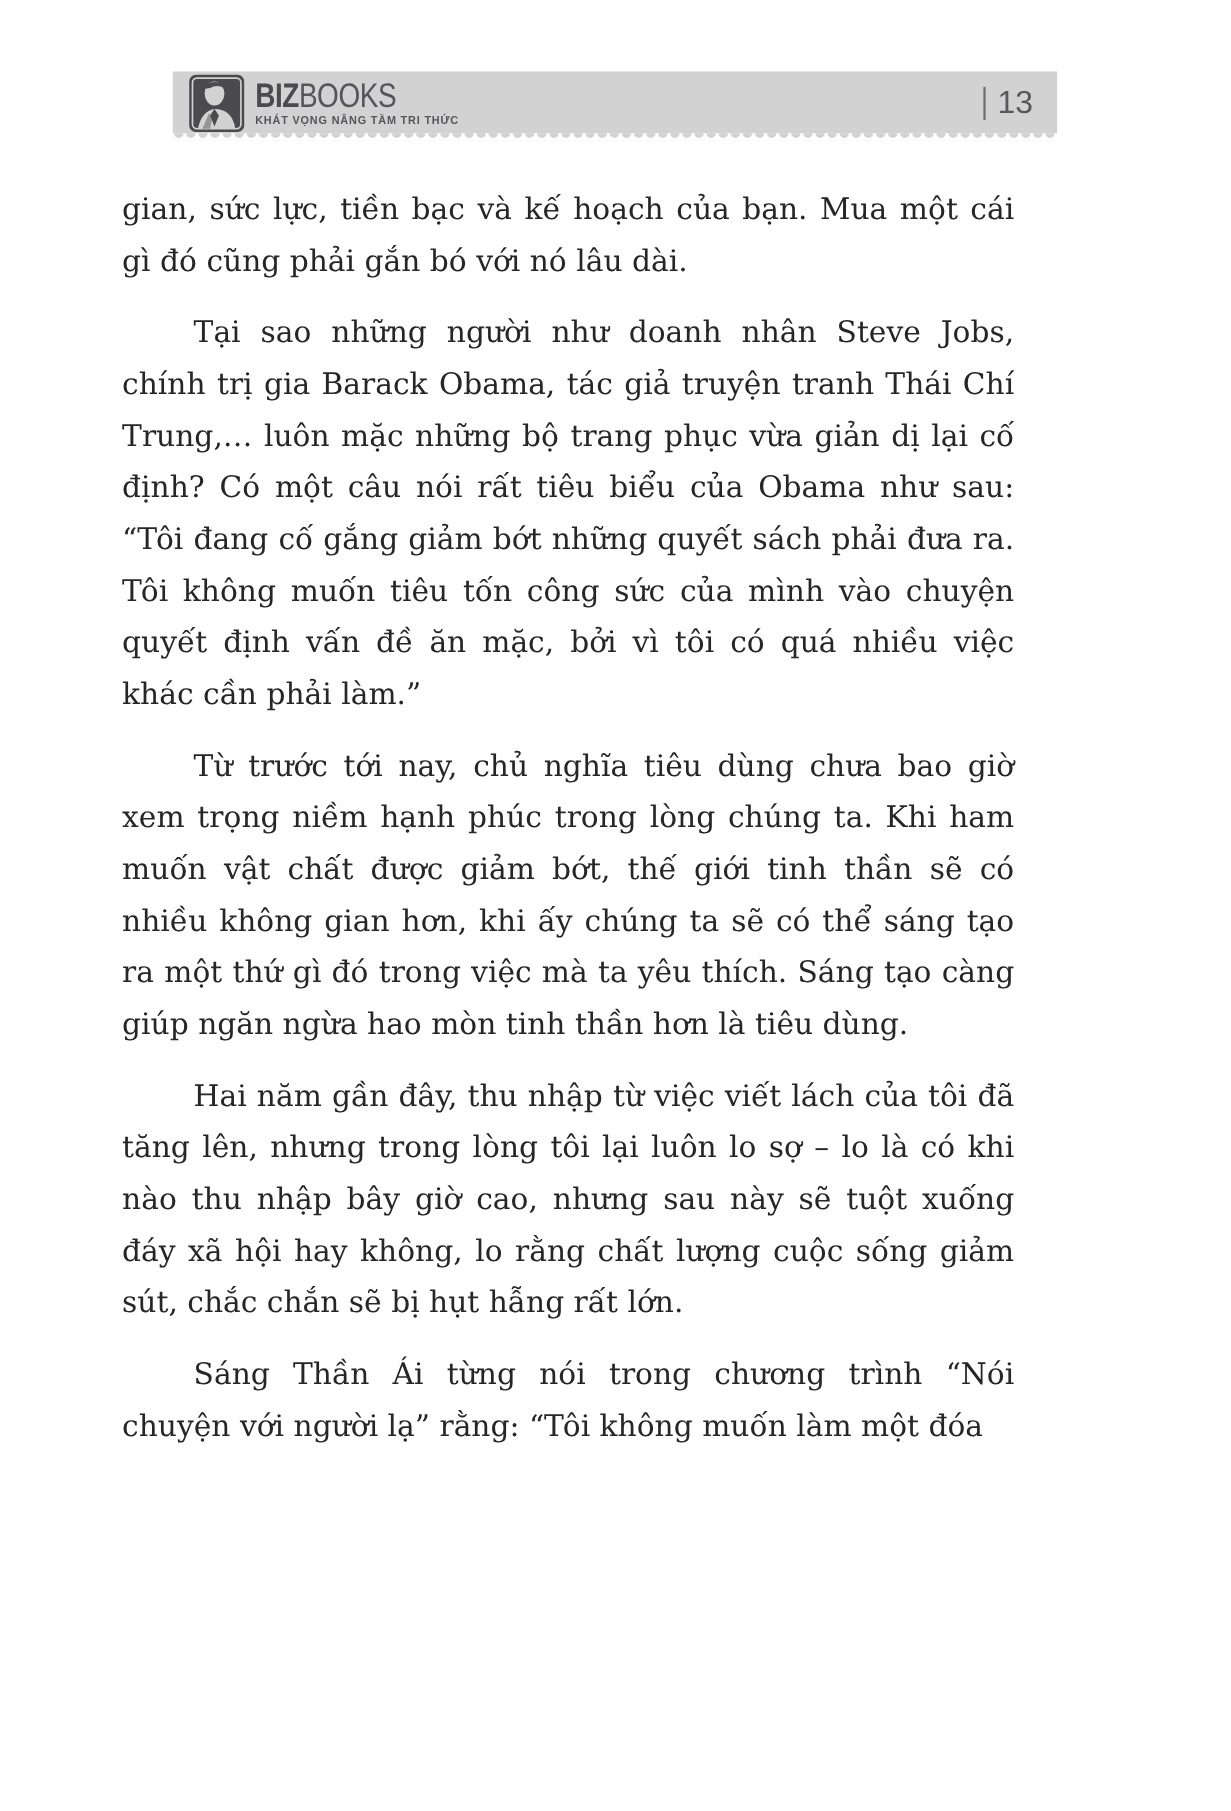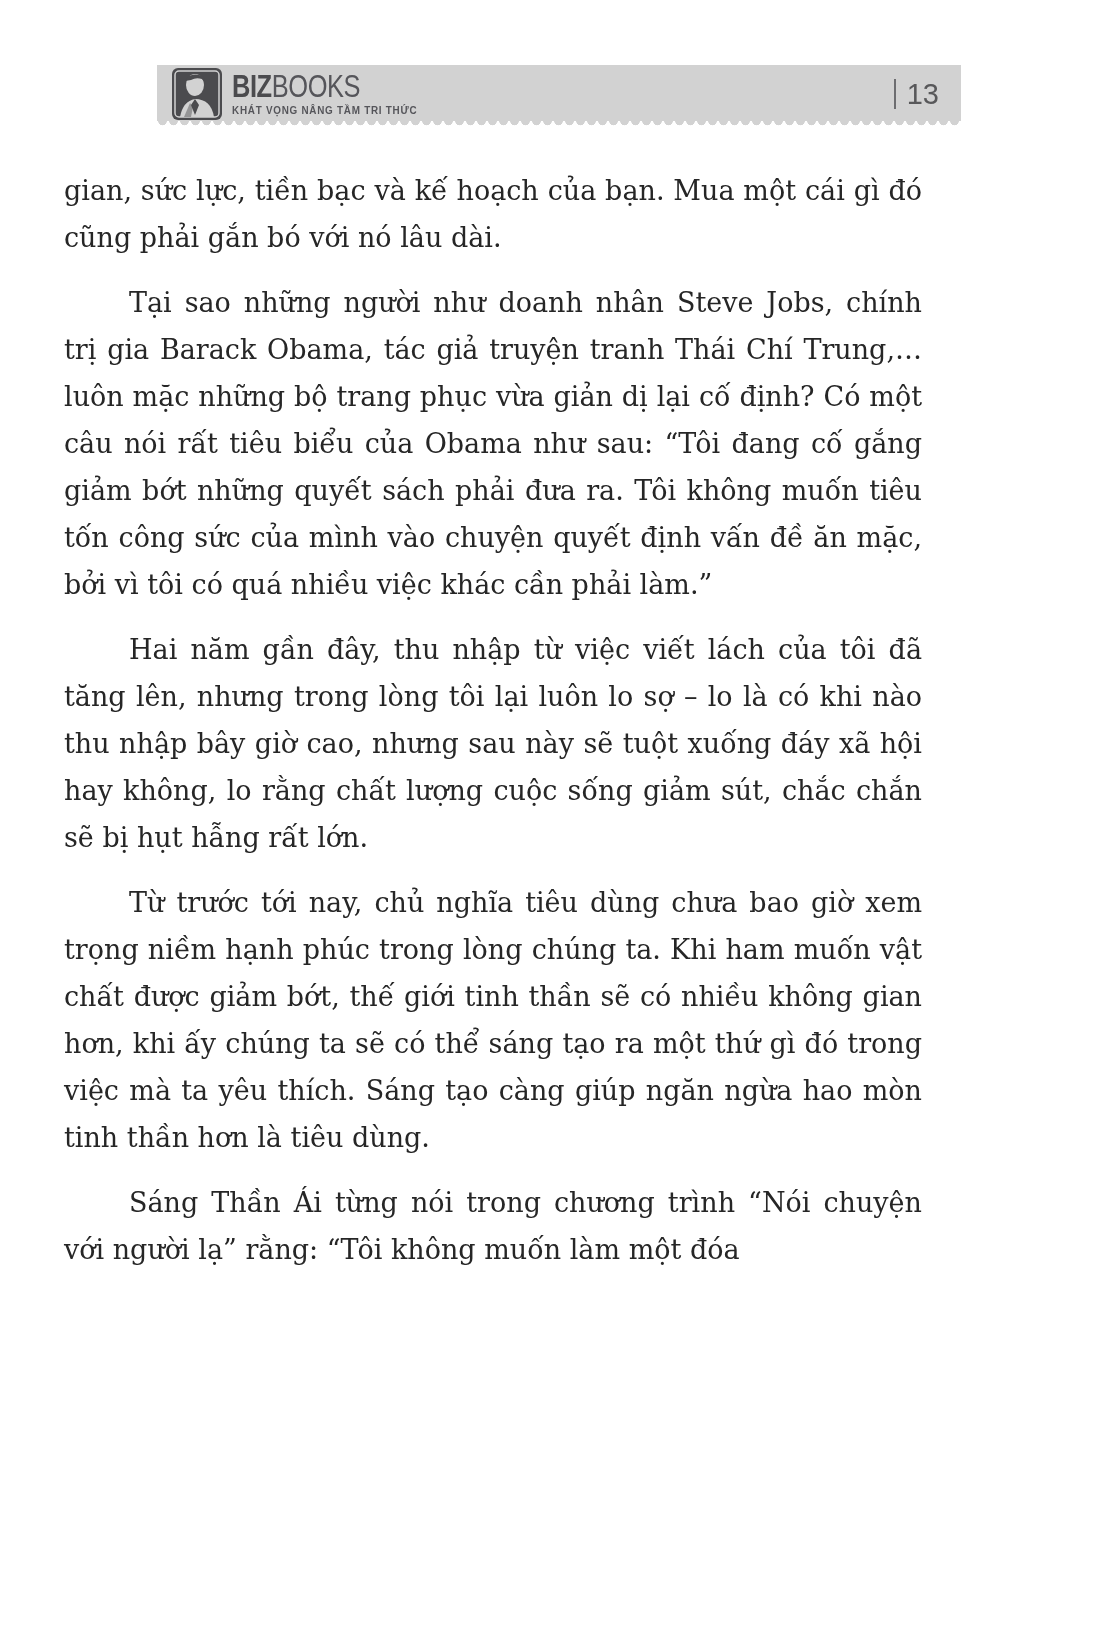--- a/index.html
+++ b/index.html
@@ -63,21 +63,21 @@
     align-items: center;
     gap: 11px;
     font-family: "Liberation Sans", sans-serif;
     font-size: 29px;
     color: #58585a;
   }
   .pagenum-bar { width: 2px; height: 30px; background: #6d6d70; }
 
   
   .content {
-    margin: 39px 197px 0 64px;
+    margin: 39px 197px 0 111px;
     color: #262626;
     font-size: 27px;
     line-height: 47px;
   }
   .content p {
     margin: 0 0 18px 0;
     text-align: justify;
     text-justify: inter-word;
   }
   .content p.indent { text-indent: 65px; }
@@ -116,18 +116,18 @@
         <span>13</span>
       </div>
 
     </div>
     <div class="stamp-edge"></div>
   </div>
 
   <div class="content">
     <p>gian, sức lực, tiền bạc và kế hoạch của bạn. Mua một cái gì đó cũng phải gắn bó với nó lâu dài.</p>
     <p class="indent">Tại sao những người như doanh nhân Steve Jobs, chính trị gia Barack Obama, tác giả truyện tranh Thái Chí Trung,… luôn mặc những bộ trang phục vừa giản dị lại cố định? Có một câu nói rất tiêu biểu của Obama như sau: “Tôi đang cố gắng giảm bớt những quyết sách phải đưa ra. Tôi không muốn tiêu tốn công sức của mình vào chuyện quyết định vấn đề ăn mặc, bởi vì tôi có quá nhiều việc khác cần phải làm.”</p>
+    <p class="indent">Từ trước tới nay, chủ nghĩa tiêu dùng chưa bao giờ xem trọng niềm hạnh phúc trong lòng chúng ta. Khi ham muốn vật chất được giảm bớt, thế giới tinh thần sẽ có nhiều không gian hơn, khi ấy chúng ta sẽ có thể sáng tạo ra một thứ gì đó trong việc mà ta yêu thích. Sáng tạo càng giúp ngăn ngừa hao mòn tinh thần hơn là tiêu dùng.</p>
     <p class="indent">Hai năm gần đây, thu nhập từ việc viết lách của tôi đã tăng lên, nhưng trong lòng tôi lại luôn lo sợ – lo là có khi nào thu nhập bây giờ cao, nhưng sau này sẽ tuột xuống đáy xã hội hay không, lo rằng chất lượng cuộc sống giảm sút, chắc chắn sẽ bị hụt hẫng rất lớn.</p>
-    <p class="indent">Từ trước tới nay, chủ nghĩa tiêu dùng chưa bao giờ xem trọng niềm hạnh phúc trong lòng chúng ta. Khi ham muốn vật chất được giảm bớt, thế giới tinh thần sẽ có nhiều không gian hơn, khi ấy chúng ta sẽ có thể sáng tạo ra một thứ gì đó trong việc mà ta yêu thích. Sáng tạo càng giúp ngăn ngừa hao mòn tinh thần hơn là tiêu dùng.</p>
     <p class="indent">Sáng Thần Ái từng nói trong chương trình “Nói chuyện với người lạ” rằng: “Tôi không muốn làm một đóa</p>
   </div>
 
 </div>
 
 </body></html>

